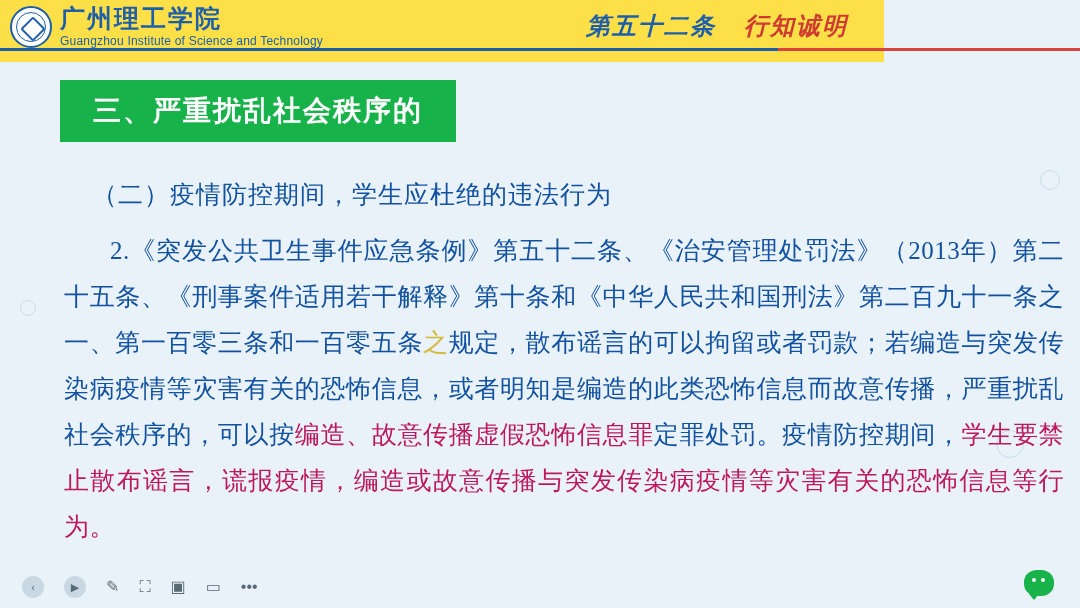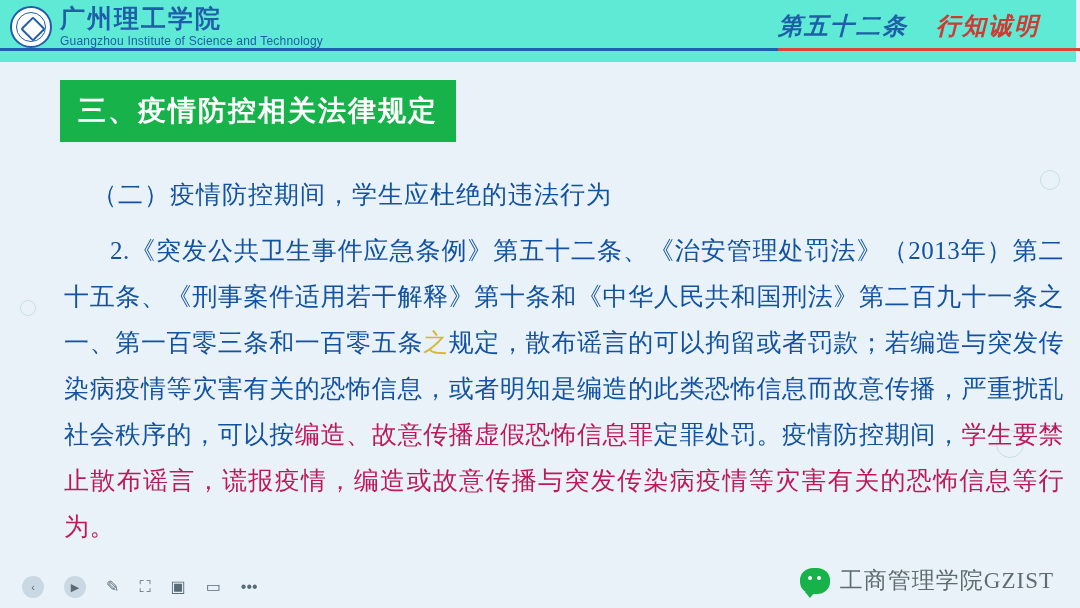--- a/index.html
+++ b/index.html
@@ -22,23 +22,23 @@
     left: 437px;
     width: 90px;
     height: 5px;
     background: #d9443f;
   }
   
   .header {
     position: absolute;
     top: 0;
     left: 0;
-    width: 1076px;
+    width: 884px;
     height: 62px;
-    background: #5eead4;
+    background: #fde047;
   }
   .header-rule {
     position: absolute;
     top: 48px;
     left: 0;
     width: 1080px;
     height: 3px;
     background: linear-gradient(to right, #1f5fa9 0%, #1f5fa9 72%, #d9443f 72%, #d9443f 100%);
   }
   .logo-wrap {
@@ -245,21 +245,21 @@
       </div>
     </div>
     <div class="header-slogan">
       <span>第五十二条</span>
       <span class="red">行知诚明</span>
     </div>
     <div class="header-rule"></div>
   </div>
 
   <div class="section-title">
-    <span>三、疫情防控相关法律规定</span>
+    <span>三、严重扰乱社会秩序的</span>
   </div>
 
   <div class="subtitle">（二）疫情防控期间，学生应杜绝的违法行为</div>
 
   <div class="body-text">
     <span class="indent"></span><span id="para-slot"><span>2.《突发公共卫生事件应急条例》第五十二条、《治安管理处罚法》（2013年）第二十五条、《刑事案件适用若干解释》第十条和《中华人民共和国刑法》第二百九十一条之一、第一百零三条和一百零五条</span><span class="hl-yellow">之</span><span>规定，散布谣言的可以拘留或者罚款；若编造与突发传染病疫情等灾害有关的恐怖信息，或者明知是编造的此类恐怖信息而故意传播，严重扰乱社会秩序的，可以按</span><span class="hl-red">编造、故意传播虚假恐怖信息罪</span><span>定罪处罚。疫情防控期间，</span><span class="hl-red">学生要禁止散布谣言，谎报疫情，编造或故意传播与突发传染病疫情等灾害有关的恐怖信息等行为。</span></span>
   </div>
 
   <div class="toolbar">
     <div class="tb-btn">‹</div>
@@ -269,16 +269,15 @@
     <div class="tb-icon">▣</div>
     <div class="tb-icon">▭</div>
     <div class="tb-icon">•••</div>
   </div>
 
   <div class="watermark">
     <div class="wechat-badge">
         <i class="d1"></i>
         <i class="d2"></i>
       </div>
-    <div class="wm-text">工商管理学院GZIST</div>
   </div>
 
 </div>
 
 </body></html>

